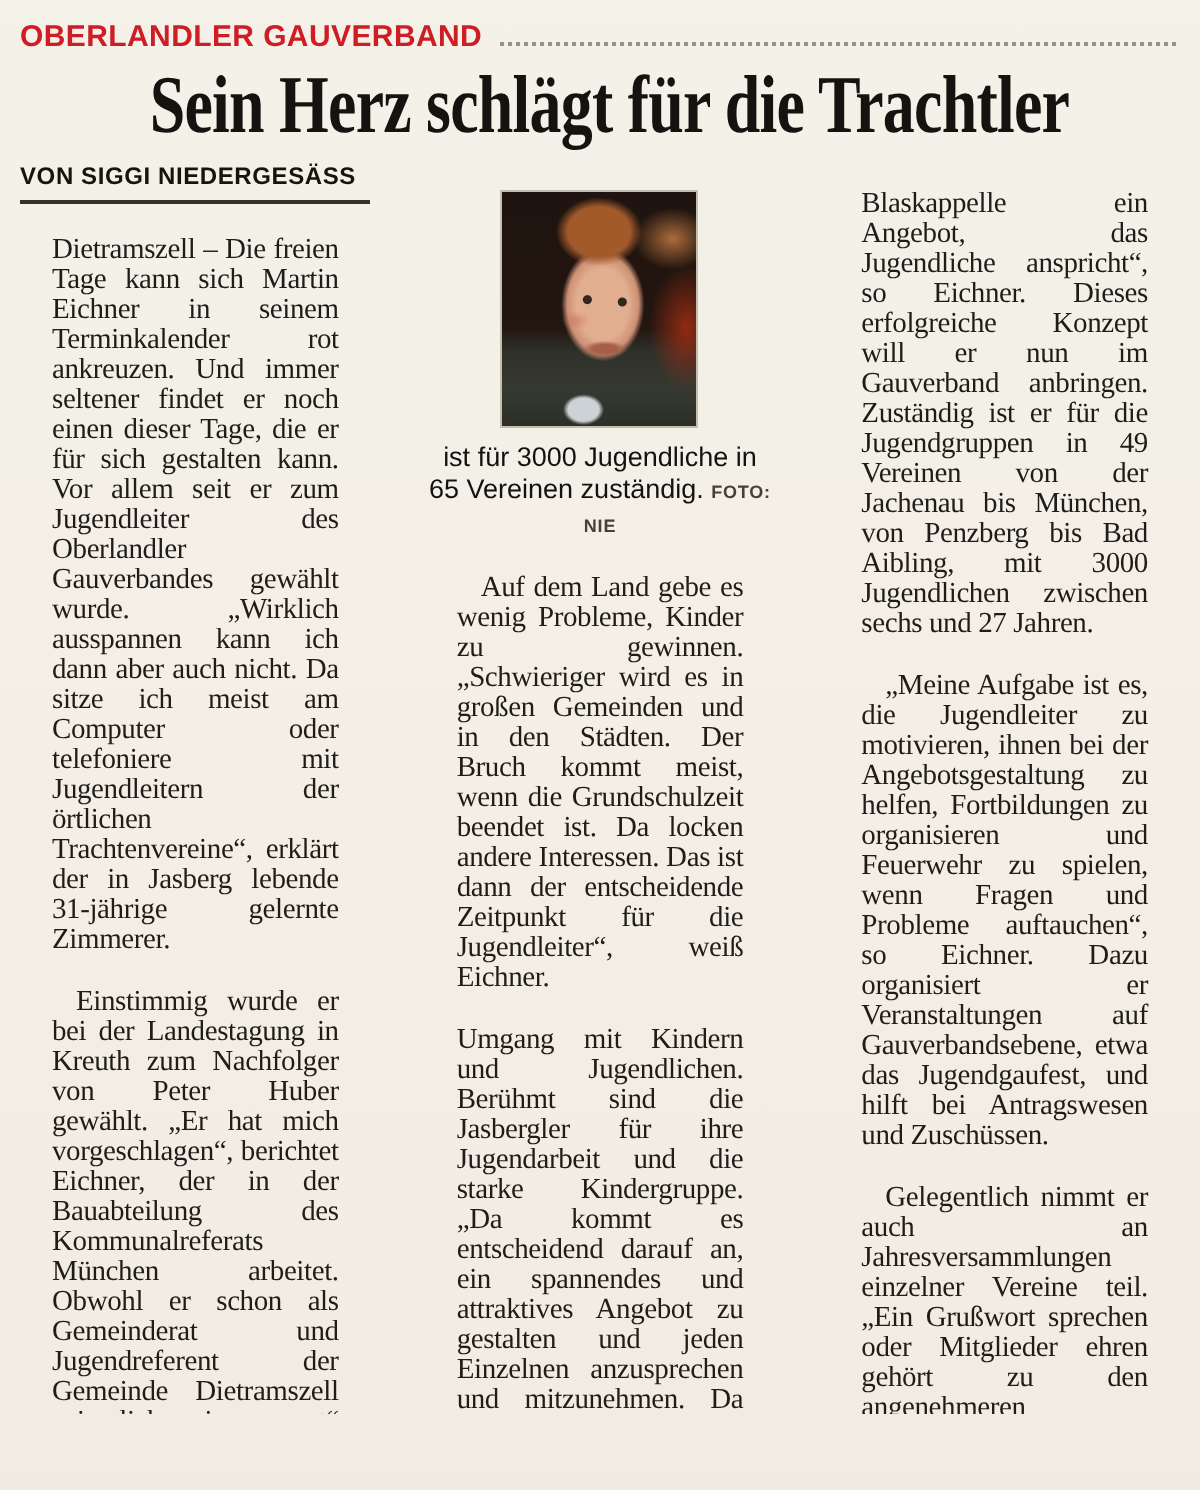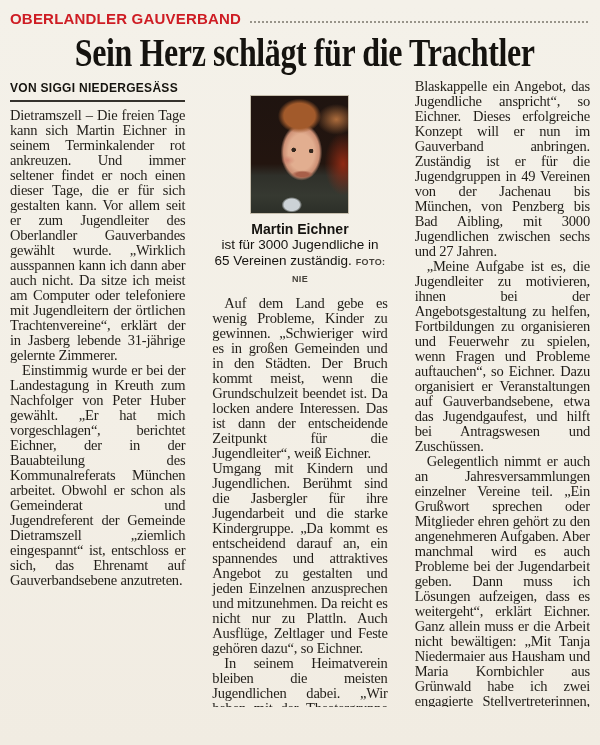--- a/index.html
+++ b/index.html
@@ -46,21 +46,21 @@
   .byline {
     font-family: "Liberation Sans", "DejaVu Sans", sans-serif;
     font-weight: bold; font-size: 12px; letter-spacing: 0.3px;
     color: #16140f;
     border-bottom: 2px solid #35322c;
     padding: 2px 0 5px 0; margin-bottom: 6px;
   }
 
   
   .para {
-    margin: 0;
+    margin: 16px;
     font-size: 14.5px; line-height: 15px;
     letter-spacing: -0.2px;
     text-align: justify;
     hyphens: auto; -webkit-hyphens: auto;
     color: #201d18;
   }
   .para.ind { text-indent: 12px; }
   .lead-word { font-weight: normal; }
 
   
@@ -112,21 +112,20 @@
         <span>VON SIGGI NIEDERGESÄSS</span>
       </div>
       <p class="para"><span class="lead-word">Dietramszell</span><span> – Die freien Tage kann sich Martin Eichner in seinem Terminkalender rot ankreuzen. Und immer seltener findet er noch einen dieser Tage, die er für sich gestalten kann. Vor allem seit er zum Jugendleiter des Oberlandler Gauverbandes gewählt wurde. „Wirklich ausspannen kann ich dann aber auch nicht. Da sitze ich meist am Computer oder telefoniere mit Jugendleitern der örtlichen Trachtenvereine“, erklärt der in Jasberg lebende 31-jährige gelernte Zimmerer.</span></p>
       <p class="para ind">Einstimmig wurde er bei der Landestagung in Kreuth zum Nachfolger von Peter Huber gewählt. „Er hat mich vorgeschlagen“, berichtet Eichner, der in der Bauabteilung des Kommunalreferats München arbeitet. Obwohl er schon als Gemeinderat und Jugendreferent der Gemeinde Dietramszell „ziemlich eingespannt“ ist, entschloss er sich, das Ehrenamt auf Gauverbandsebene anzutreten.</p>
     </div>
 
     <div class="col">
       <figure>
         <div class="photo"></div>
         <figcaption>
-          <span class="cap-name">Martin Eichner</span>
           <span class="cap-text">ist für 3000 Jugendliche in 65 Vereinen zuständig.</span>
           <span class="cap-credit">FOTO: NIE</span>
         </figcaption>
       </figure>
       <p class="para ind">Auf dem Land gebe es wenig Probleme, Kinder zu gewinnen. „Schwieriger wird es in großen Gemeinden und in den Städten. Der Bruch kommt meist, wenn die Grundschulzeit beendet ist. Da locken andere Interessen. Das ist dann der entscheidende Zeitpunkt für die Jugendleiter“, weiß Eichner.</p>
       <p class="para">Umgang mit Kindern und Jugendlichen. Berühmt sind die Jasbergler für ihre Jugendarbeit und die starke Kindergruppe. „Da kommt es entscheidend darauf an, ein spannendes und attraktives Angebot zu gestalten und jeden Einzelnen anzusprechen und mitzunehmen. Da reicht es nicht nur zu Plattln. Auch Ausflüge, Zeltlager und Feste gehören dazu“, so Eichner.</p>
       <p class="para ind">In seinem Heimatverein bleiben die meisten Jugendlichen dabei. „Wir haben mit der Theatergruppe und der</p>
     </div>
 
     <div class="col">

